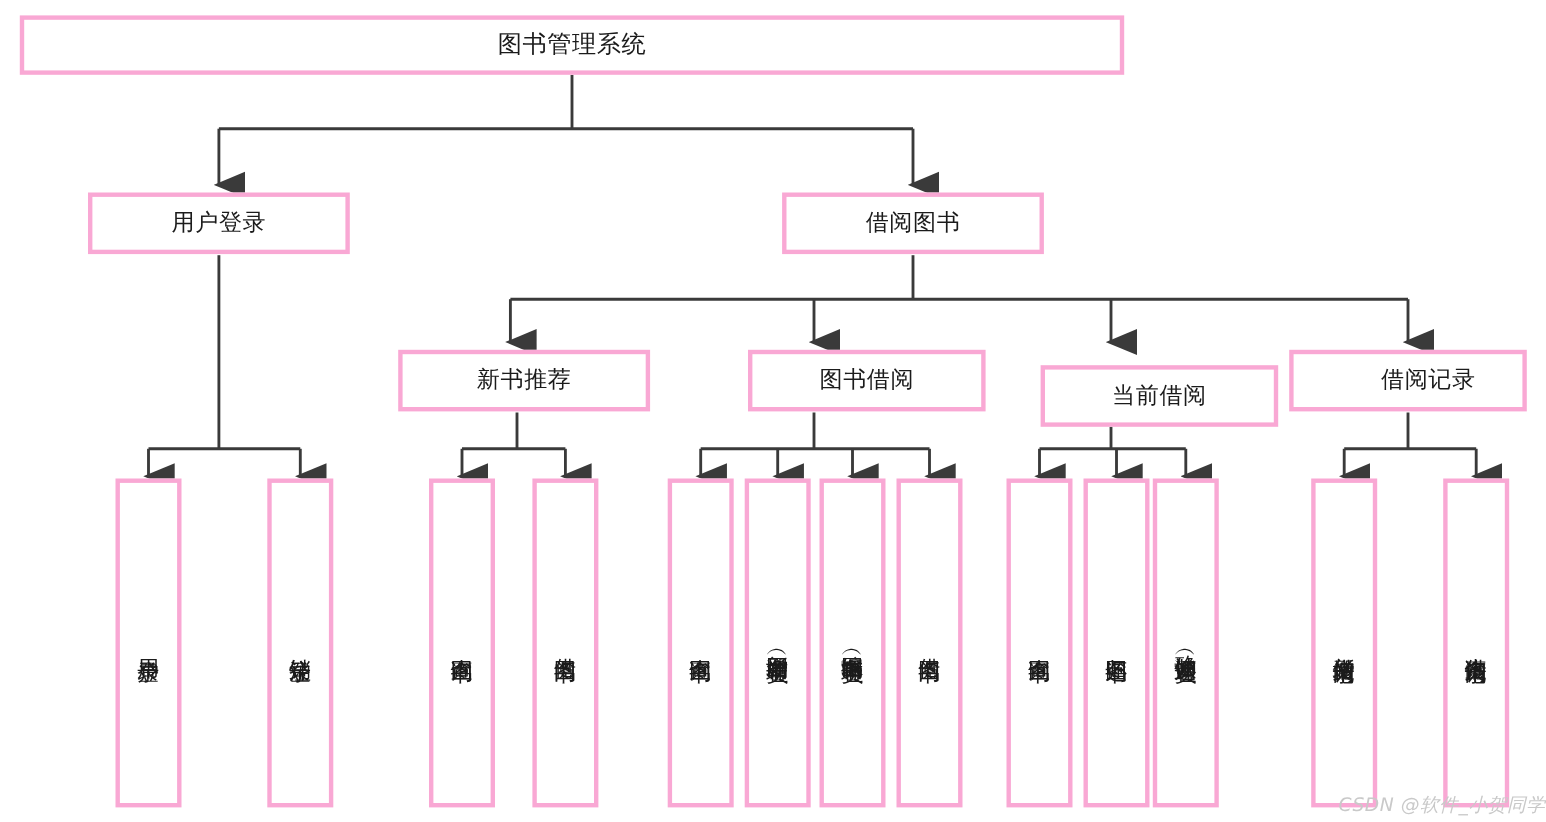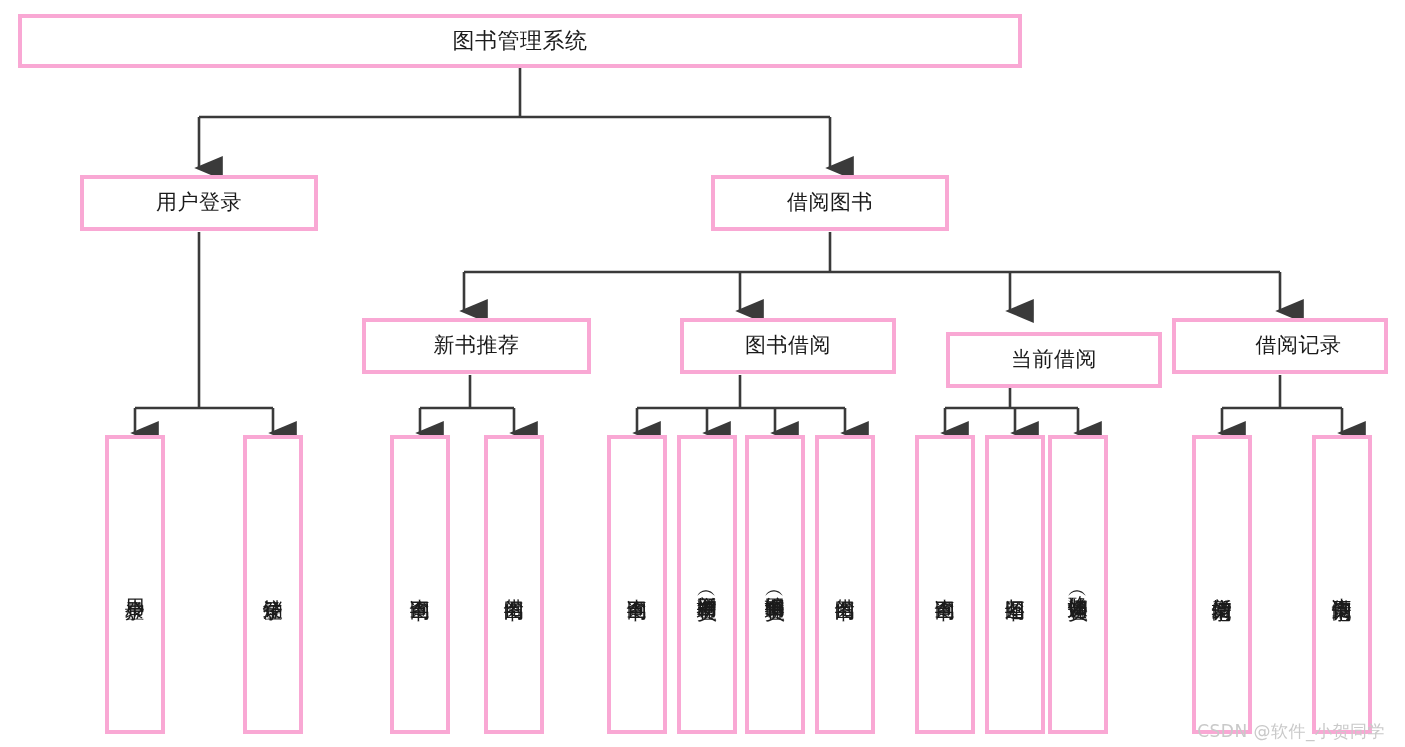--- a/index.html
+++ b/index.html
@@ -47,27 +47,28 @@
   .node.vertical .node-label {
     writing-mode: vertical-rl;
     text-orientation: upright;
     font-size: 20px;
     line-height: 1.22;
     letter-spacing: 1px;
   }
   .node.root .node-label { font-size: 22px; }
   .watermark {
     position: absolute;
-    right: 20px;
+    right: 0;
     bottom: 4px;
     color: #c9c9c9;
     font-size: 17px;
     letter-spacing: 0.5px;
     white-space: nowrap;
     pointer-events: none;
+    font-style: italic;
   }
 </style>
 </head>
 <body>
 
 <div id="diagram-root">
 
   <svg class="edges" viewBox="0 0 1405 747" xmlns="http://www.w3.org/2000/svg">
     <defs>
       <marker id="arrow" viewBox="0 0 12 12" refX="6" refY="10" markerWidth="11" markerHeight="11" orient="auto-start-reverse">

